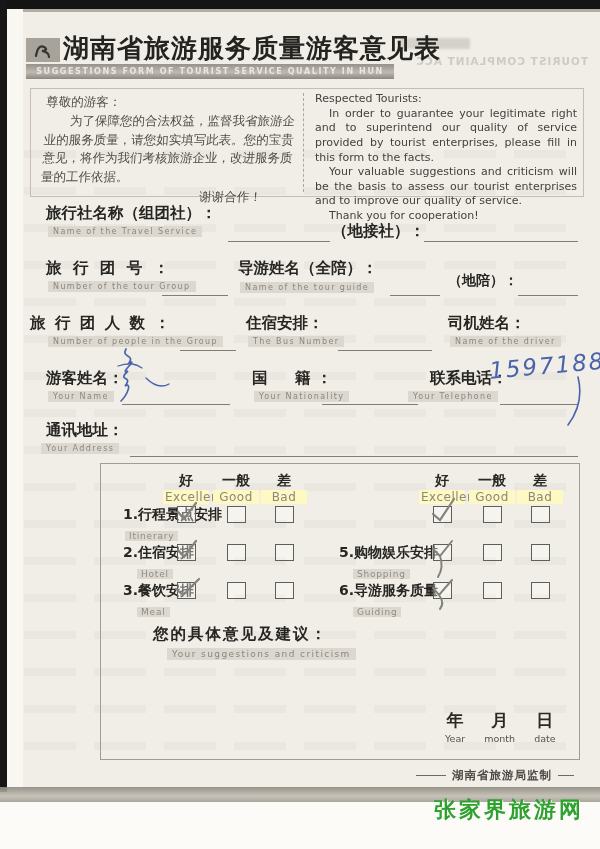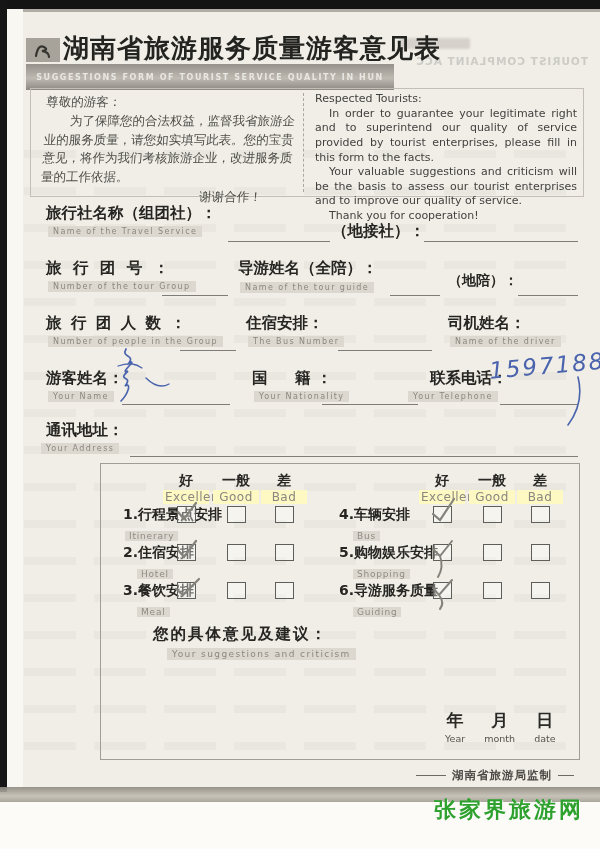--- a/index.html
+++ b/index.html
@@ -22,21 +22,21 @@
     -webkit-mask-image:repeating-linear-gradient(90deg,#000 0 52px,transparent 52px 70px);
             mask-image:repeating-linear-gradient(90deg,#000 0 52px,transparent 52px 70px);
     opacity:.55;
   }
   .smudge{background:rgba(142,138,132,0.28);border-radius:2px;filter:blur(1px);}
   .z{z-index:2;}
   
   .logo-box{left:26px;top:38px;width:34px;height:24px;background:#a7a39b;display:flex;align-items:center;justify-content:center;}
   .page-title{left:63px;top:31px;font-size:26px;font-weight:900;letter-spacing:1px;color:#232320;white-space:nowrap;}
   .subtitle-bar{
-    left:26px;top:64px;width:368px;height:26px;
+    left:26px;top:64px;width:368px;height:15px;
     background:linear-gradient(180deg,#96928b,#beb9b1 55%,#8d8982);
     color:#e9e7e2;font-size:8px;font-weight:bold;letter-spacing:1.6px;
     display:flex;align-items:center;justify-content:center;white-space:nowrap;
   }
   .mirror-text{
     left:388px;top:55px;width:200px;text-align:left;
     transform:scaleX(-1);color:#c7c5c1;font-weight:bold;font-size:10.5px;letter-spacing:1px;
     white-space:nowrap;opacity:.85;
   }
   
@@ -127,21 +127,21 @@
 
 <div class="abs zh-label z" style="left:46px;top:258px;letter-spacing:3px;">旅 行 团 号 ：</div>
 <div class="abs en-chip z" style="left:48px;top:281px;">Number of the tour Group</div>
 <div class="abs fill-line z" style="left:162px;top:294px;width:66px;"></div>
 <div class="abs zh-label z" style="left:238px;top:258px;">导游姓名（全陪）：</div>
 <div class="abs en-chip z" style="left:240px;top:282px;">Name of the tour guide</div>
 <div class="abs fill-line z" style="left:390px;top:294px;width:50px;"></div>
 <div class="abs zh-label zh-small z" style="left:448px;top:272px;">（地陪）：</div>
 <div class="abs fill-line z" style="left:518px;top:294px;width:60px;"></div>
 
-<div class="abs zh-label z" style="left:46px;top:313px;letter-spacing:2px;">旅 行 团 人 数 ：</div>
+<div class="abs zh-label z" style="left:30px;top:313px;letter-spacing:2px;">旅 行 团 人 数 ：</div>
 <div class="abs en-chip z" style="left:48px;top:336px;">Number of people in the Group</div>
 <div class="abs fill-line z" style="left:180px;top:349px;width:56px;"></div>
 <div class="abs zh-label z" style="left:246px;top:313px;">住宿安排：</div>
 <div class="abs en-chip z" style="left:248px;top:336px;">The Bus Number</div>
 <div class="abs fill-line z" style="left:338px;top:349px;width:94px;"></div>
 <div class="abs zh-label z" style="left:448px;top:313px;">司机姓名：</div>
 <div class="abs en-chip z" style="left:450px;top:336px;">Name of the driver</div>
 
 <div class="abs zh-label z" style="left:46px;top:368px;">游客姓名：</div>
 <div class="abs en-chip z" style="left:48px;top:391px;">Your Name</div>
@@ -223,24 +223,20 @@
     <span class="row-label-en" style="margin-left:14px;">Meal</span>
   </div>
   <div class="cb" style="left:76px;top:118px;">
     <svg width="26" height="22" viewBox="0 0 26 22">
         <path d="M2 12 L9 18 L25 2" stroke="#83837b" stroke-width="2.2" fill="none" stroke-linecap="round"></path>
       </svg>
   </div>
   <div class="cb" style="left:126px;top:118px;"></div>
   <div class="cb" style="left:174px;top:118px;"></div>
 
-  <div class="rb" style="left:238px;top:40px;">
-    <span class="row-label-zh">4.车辆安排</span><br>
-    <span class="row-label-en" style="margin-left:14px;">Bus</span>
-  </div>
   <div class="cb" style="left:332px;top:42px;">
     <svg width="26" height="28" viewBox="0 0 26 28">
         <path d="M3 13 L10 19 L24 -2" stroke="#83837b" stroke-width="2.2" fill="none" stroke-linecap="round"></path>
       </svg>
   </div>
   <div class="cb" style="left:382px;top:42px;"></div>
   <div class="cb" style="left:430px;top:42px;"></div>
 
   <div class="rb" style="left:238px;top:78px;">
     <span class="row-label-zh">5.购物娱乐安排</span><br>

